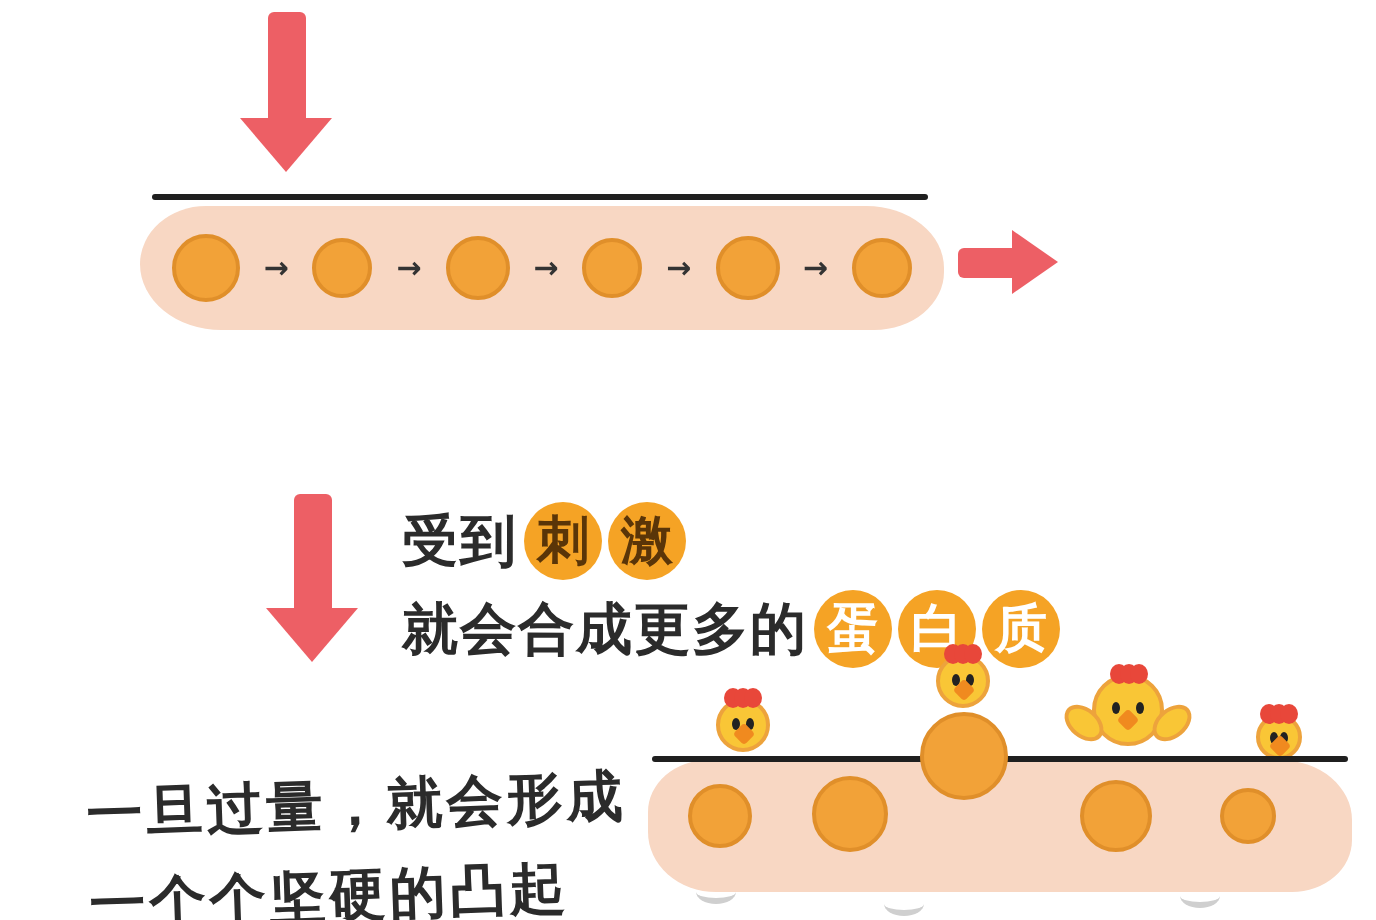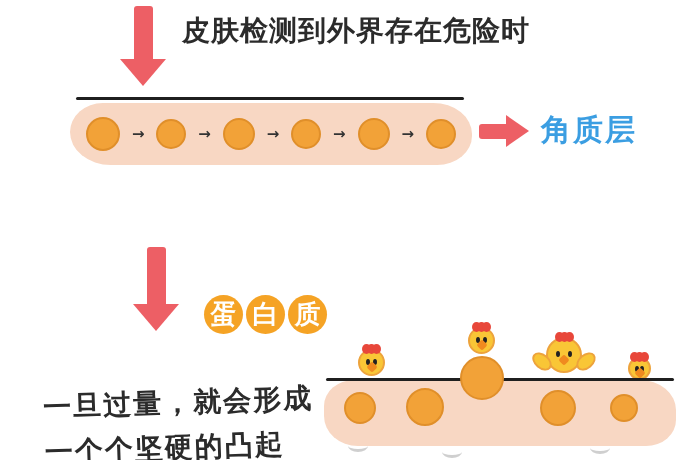--- a/index.html
+++ b/index.html
@@ -48,49 +48,53 @@
 </head>
 <body>
 
 <div class="stage">
 
   <div class="down-arrow" style="left:120px;top:6px;">
     <div class="da-shaft" style="height:53px;"></div>
     <div class="da-head"></div>
   </div>
 
-  <div class="txt" style="left:182px;top:12px;font-size:28px;letter-spacing:1px;">皮肤检测到外界存在危险时</div>
 
   <div class="hline" style="left:76px;top:97px;width:388px;height:3px;"></div>
   <div class="band" style="left:70px;top:103px;width:402px;height:62px;border-radius:34px 40px 36px 42px / 30px 32px 30px 34px;">
     <div class="cell" style="width:34px;height:34px;"></div>
     <span class="cell-arrow">→</span>
     <div class="cell" style="width:30px;height:30px;"></div>
     <span class="cell-arrow">→</span>
     <div class="cell" style="width:32px;height:32px;"></div>
     <span class="cell-arrow">→</span>
     <div class="cell" style="width:30px;height:30px;"></div>
     <span class="cell-arrow">→</span>
     <div class="cell" style="width:32px;height:32px;"></div>
     <span class="cell-arrow">→</span>
     <div class="cell" style="width:30px;height:30px;"></div>
   </div>
 
   <div class="right-arrow" style="left:479px;top:115px;">
     <div class="ra-shaft"></div>
     <div class="ra-head"></div>
   </div>
-  <div class="txt blue-label" style="left:541px;top:110px;font-size:30px;letter-spacing:2px;">角质层</div>
 
   <div class="down-arrow" style="left:133px;top:247px;">
     <div class="da-shaft" style="height:57px;"></div>
     <div class="da-head"></div>
   </div>
 
+  <div class="hl-row hl1" style="left:201px;top:251px;">
+    <span class="hl-prefix">受到</span>
+    <span class="hl-char">刺</span>
+    <span class="hl-char">激</span>
+  </div>
   <div class="hl-row hl2" style="left:201px;top:295px;">
+    <span class="hl-prefix">就会合成更多的</span>
     <span class="hl-char">蛋</span>
     <span class="hl-char">白</span>
     <span class="hl-char">质</span>
   </div>
 
   <div style="position:absolute;left:44px;top:384px;transform:rotate(-2deg);">
     <div class="result-line">一旦过量，就会形成</div>
     <div class="result-line" style="margin-top:7px;">一个个坚硬的凸起</div>
   </div>
 

